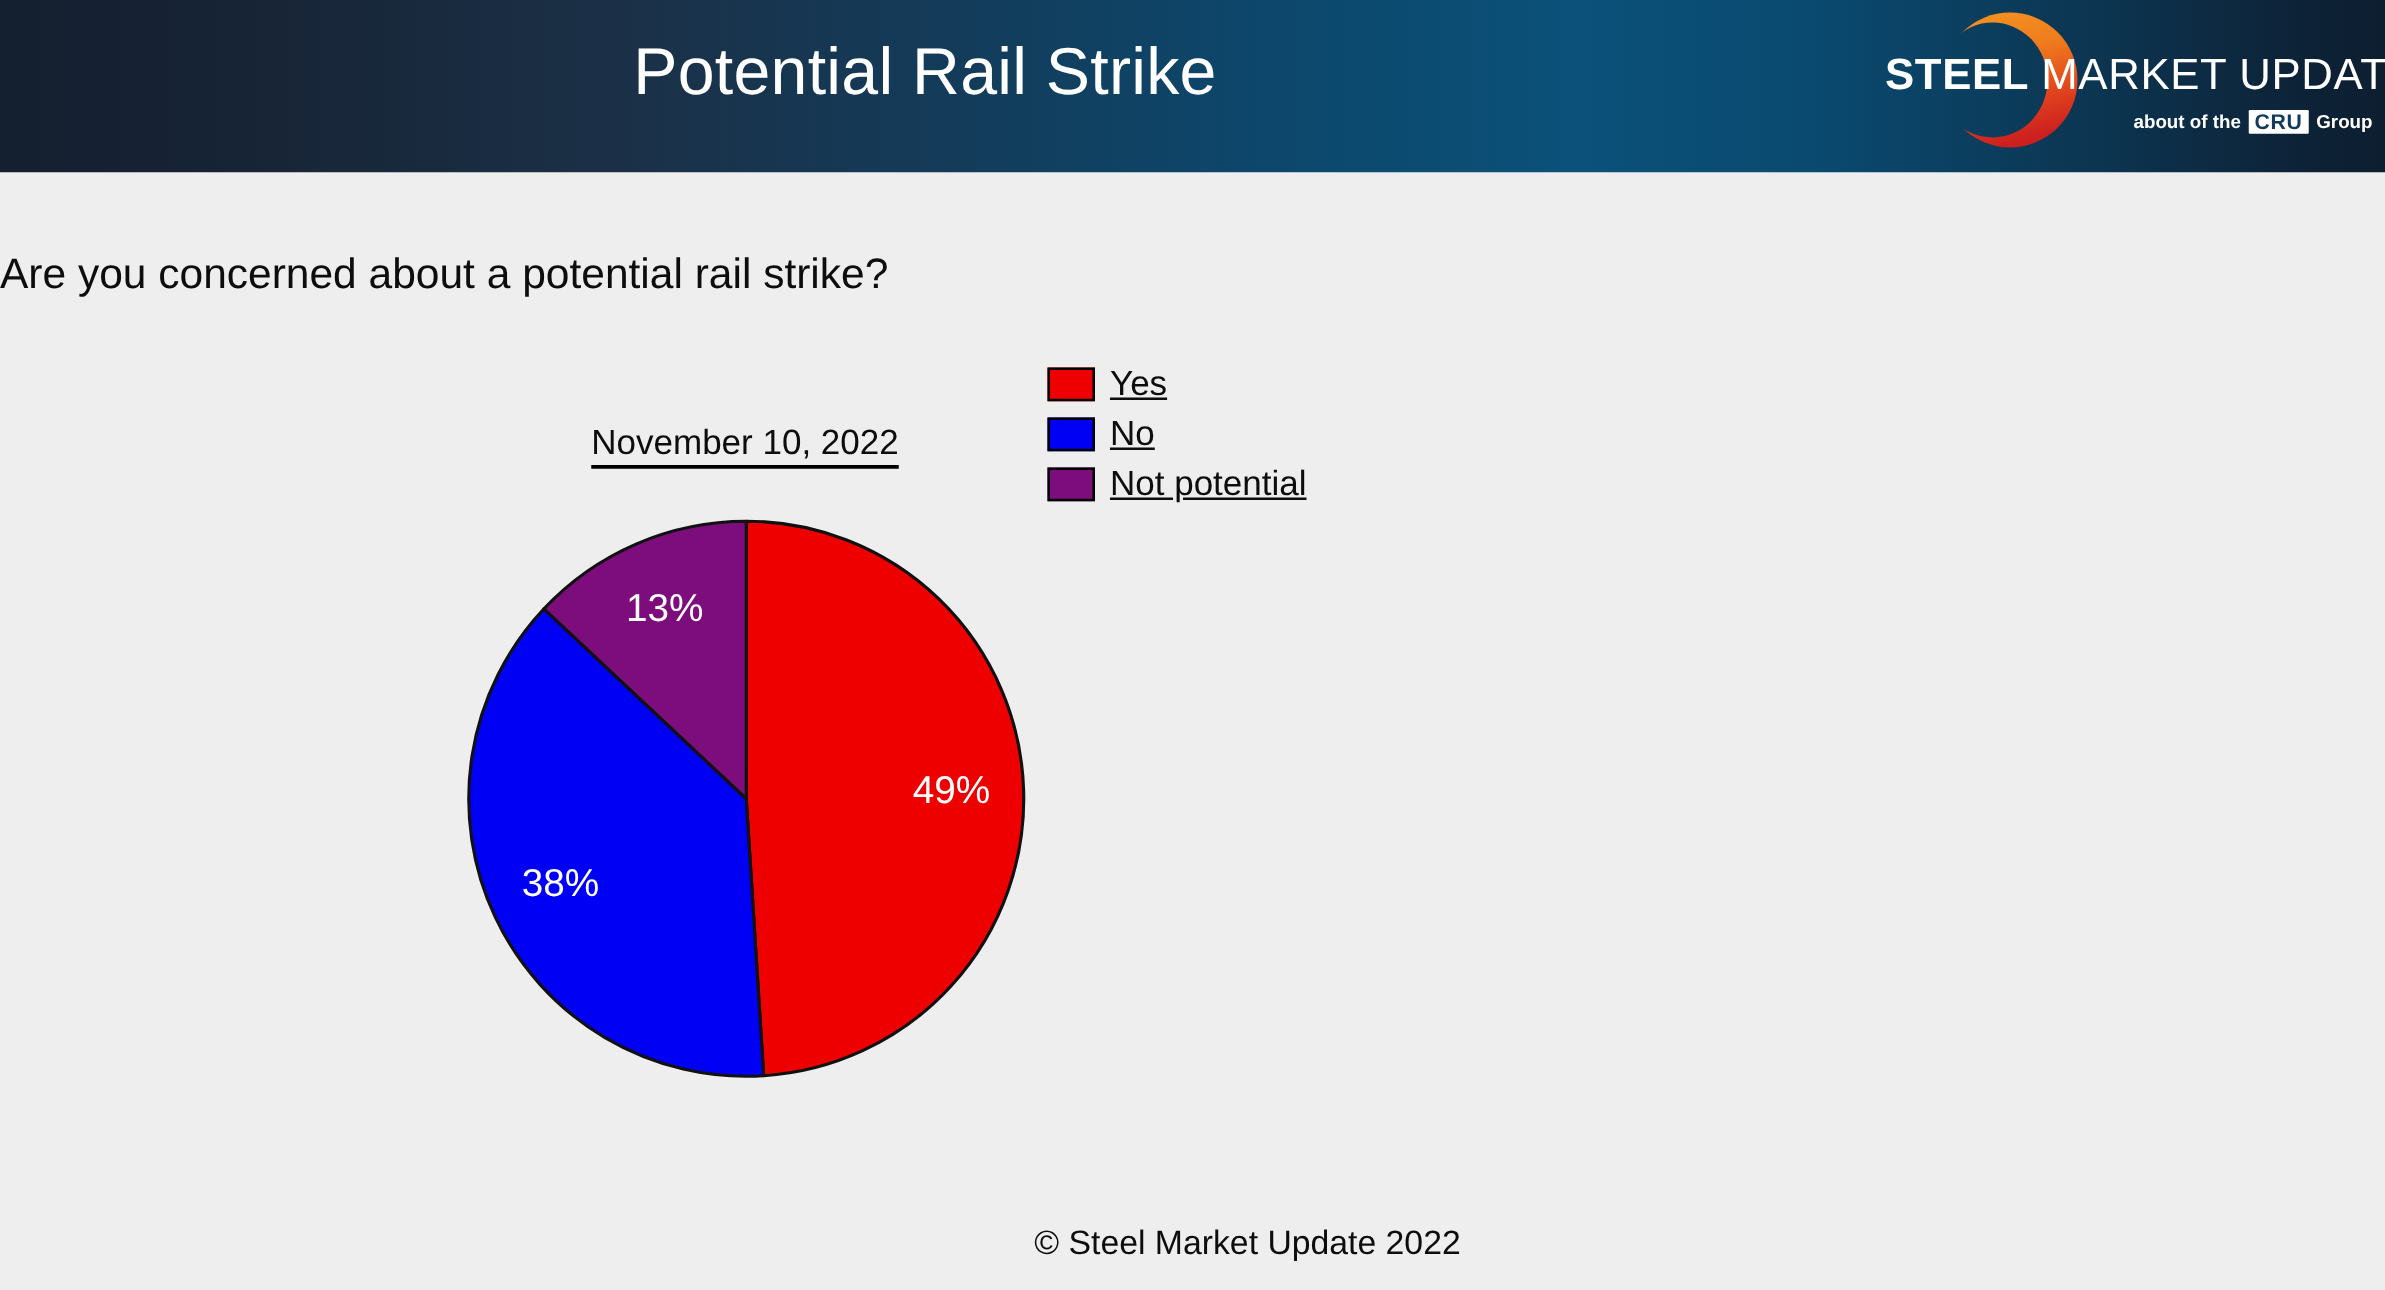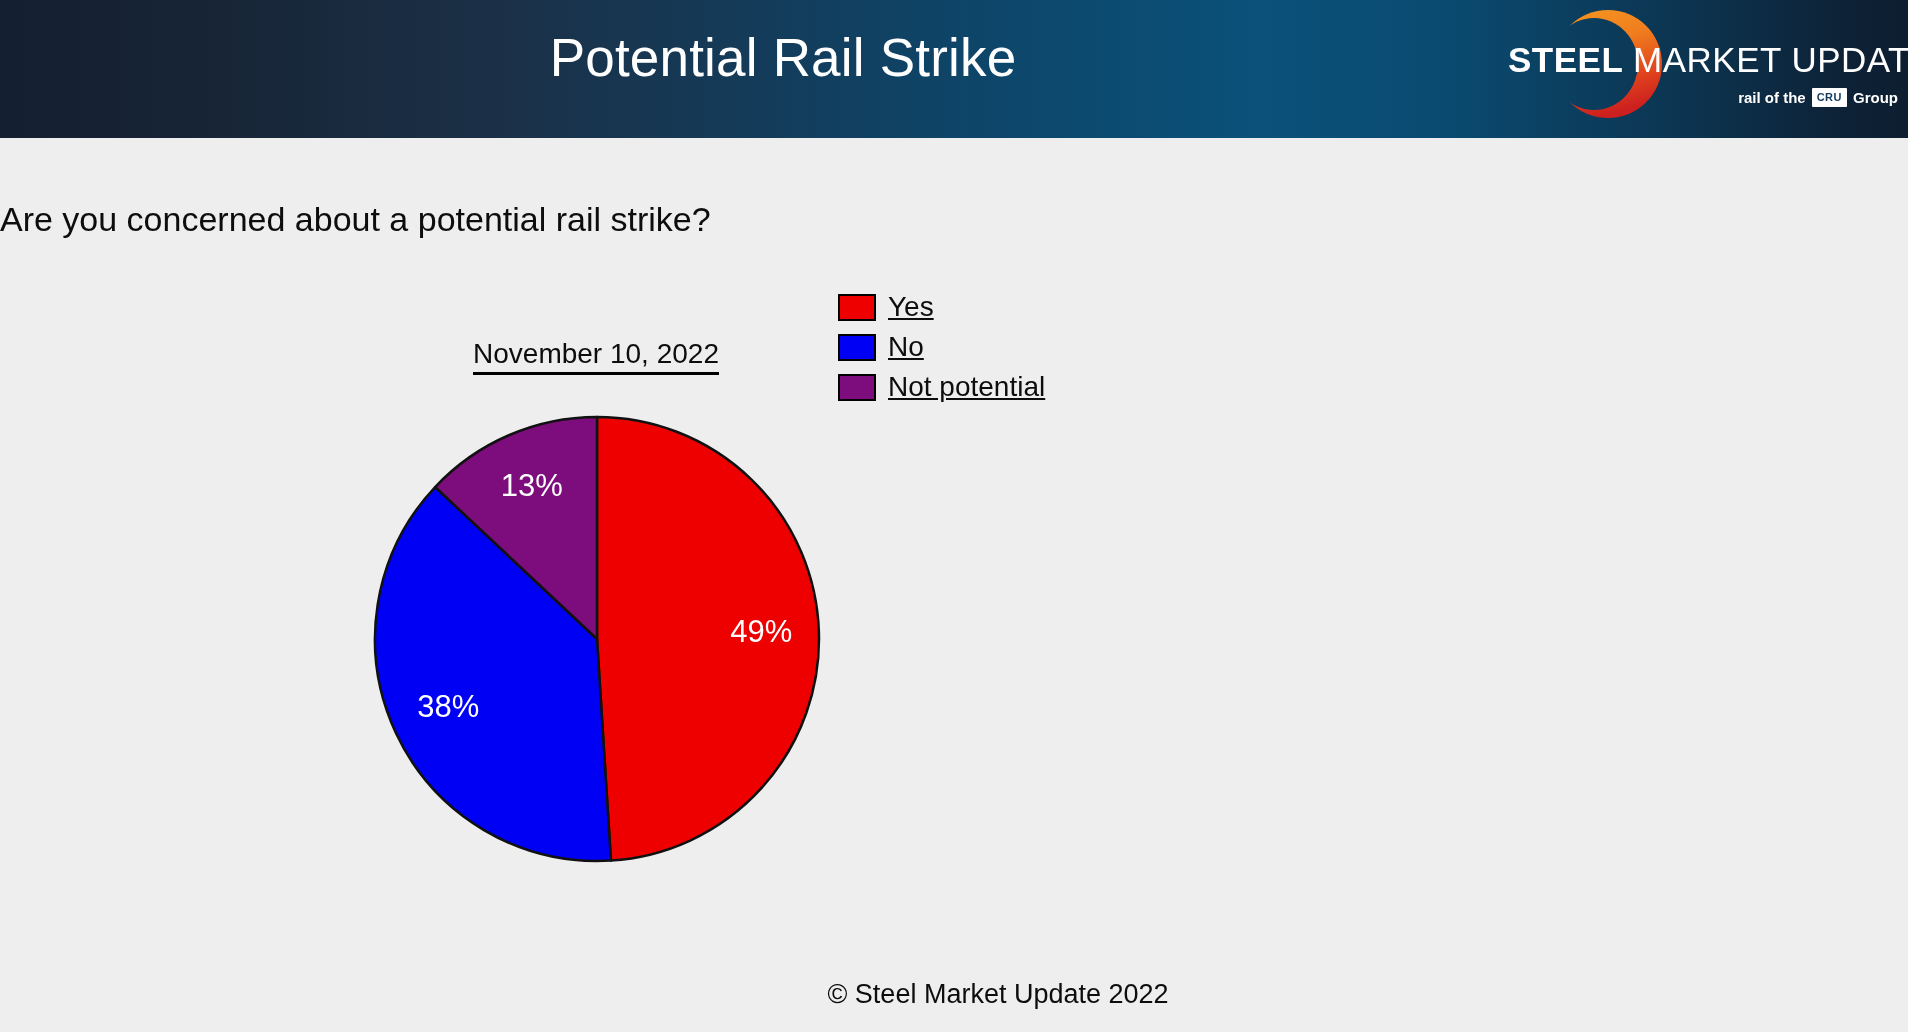--- a/index.html
+++ b/index.html
@@ -37,21 +37,20 @@
     position: absolute;
     left: 0; top: 29px;
     width: 1480px;
     text-align: center;
     color: #ffffff;
     font-size: 53px;
     font-weight: 400;
     letter-spacing: 0.2px;
     line-height: 1.1;
     white-space: nowrap;
-    padding-left: 43px;
   }
 
   
   #logo {
     position: absolute;
     right: 8px;
     top: 4px;
     width: 392px;
     height: 128px;
   }
@@ -85,21 +84,21 @@
     gap: 6px;
     color: #ffffff;
     font-size: 15px;
     font-weight: 700;
     white-space: nowrap;
   }
   #cru-badge {
     display: inline-block;
     background: #ffffff;
     color: #123a5c;
-    font-size: 11px;
+    font-size: 17px;
     font-weight: 700;
     letter-spacing: 0.5px;
     padding: 2px 5px 2px 5px;
     line-height: 15px;
     border-radius: 1px;
   }
 
   
   #content {
     position: absolute;
@@ -228,21 +227,21 @@
         </mask>
       </defs>
       <rect x="0" y="0" width="116" height="116" fill="url(#arcGrad)" mask="url(#arcMask)"></rect>
     </svg>
 
     <div id="logo-wordmark">
       <span class="wm-bold">STEEL</span><span>&nbsp;</span><span class="wm-light">MARKET UPDATE</span>
     </div>
 
     <div id="logo-sub">
-      <span>rail of the</span>
+      <span>about of the</span>
       <span id="cru-badge">CRU</span>
       <span>Group</span>
     </div>
 
   </div>
 </div>
 
 <div id="content">
 
   <div id="question">Are you concerned about a potential rail strike?</div>

